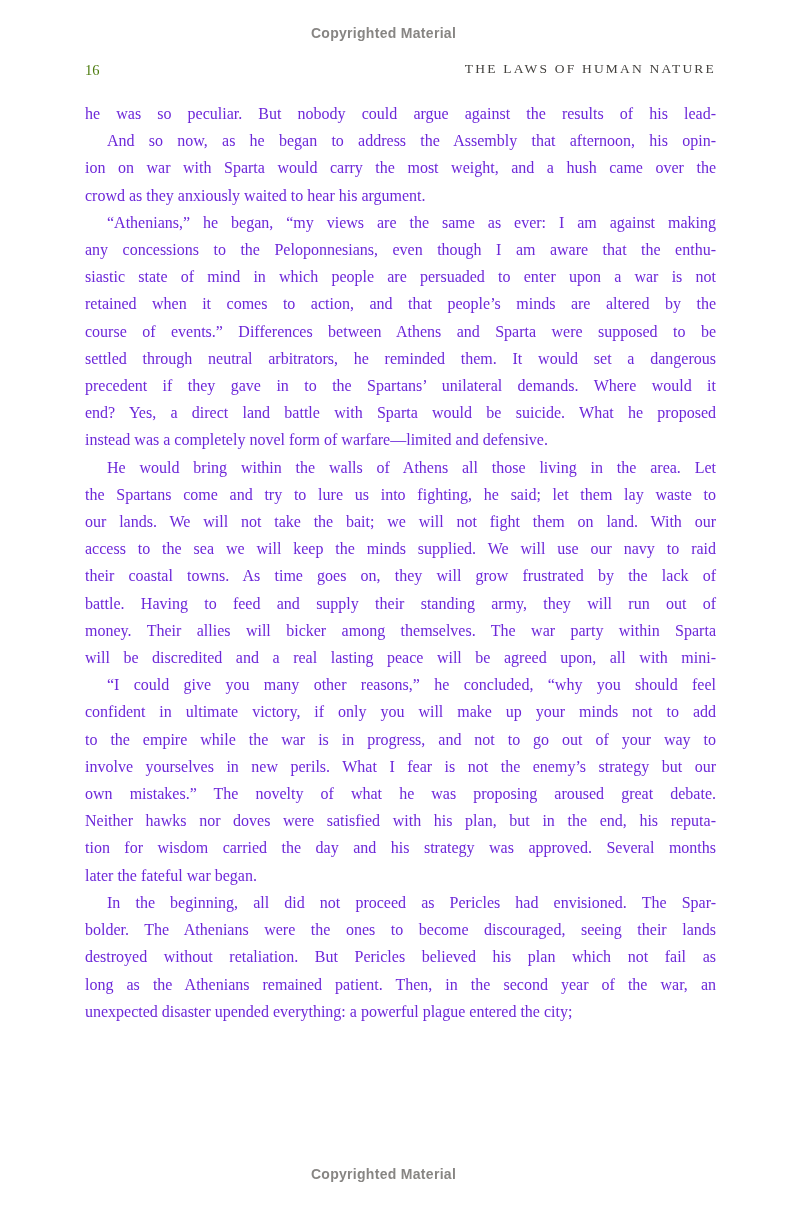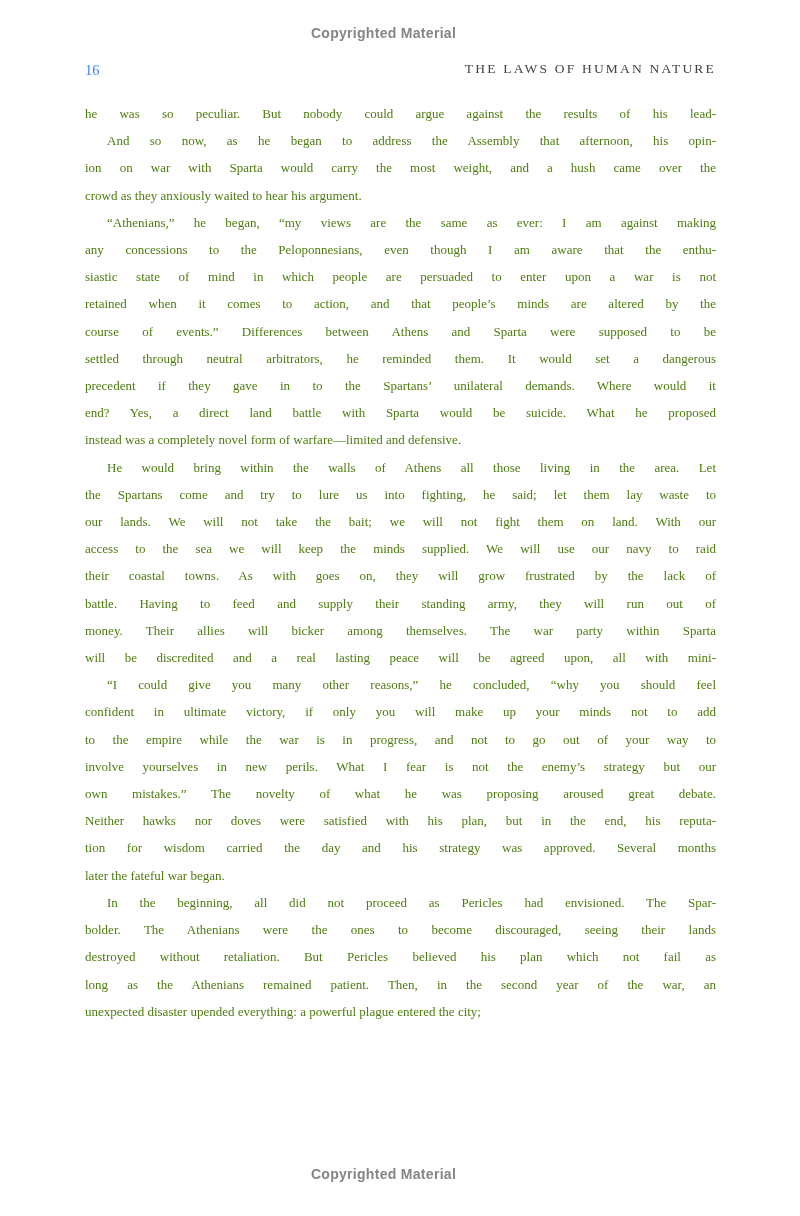--- a/index.html
+++ b/index.html
@@ -33,37 +33,37 @@
     top: 61px;
     left: 85px;
     width: 631px;
     height: 20px;
   }
   .pagenum {
     position: absolute;
     left: 0;
     top: 1px;
     font-size: 14.5px;
-    color: #3b82f6;
+    color: #4d7c0f;
   }
   .booktitle {
     display: block;
     text-align: right;
     font-size: 13.5px;
     letter-spacing: 2.2px;
     color: #44423f;
     white-space: nowrap;
   }
   .body-text {
     position: absolute;
     top: 100px;
     left: 85px;
     width: 631px;
-    color: #4d7c0f;
-    font-size: 13px;
+    color: #6d28d9;
+    font-size: 16px;
   }
   .line {
     line-height: 27.2px;
     text-align: justify;
     text-align-last: justify;
     white-space: normal;
   }
   .line.last {
     text-align-last: left;
   }
@@ -94,21 +94,21 @@
       <div class="line">retained when it comes to action, and that people’s minds are altered by the</div>
       <div class="line">course of events.” Differences between Athens and Sparta were supposed to be</div>
       <div class="line">settled through neutral arbitrators, he reminded them. It would set a dangerous</div>
       <div class="line">precedent if they gave in to the Spartans’ unilateral demands. Where would it</div>
       <div class="line">end? Yes, a direct land battle with Sparta would be suicide. What he proposed</div>
       <div class="line last">instead was a completely novel form of warfare—limited and defensive.</div>
       <div class="line indent">He would bring within the walls of Athens all those living in the area. Let</div>
       <div class="line">the Spartans come and try to lure us into fighting, he said; let them lay waste to</div>
       <div class="line">our lands. We will not take the bait; we will not fight them on land. With our</div>
       <div class="line">access to the sea we will keep the minds supplied. We will use our navy to raid</div>
-      <div class="line">their coastal towns. As with goes on, they will grow frustrated by the lack of</div>
+      <div class="line">their coastal towns. As time goes on, they will grow frustrated by the lack of</div>
       <div class="line">battle. Having to feed and supply their standing army, they will run out of</div>
       <div class="line">money. Their allies will bicker among themselves. The war party within Sparta</div>
       <div class="line">will be discredited and a real lasting peace will be agreed upon, all with mini-</div>
       <div class="line indent">“I could give you many other reasons,” he concluded, “why you should feel</div>
       <div class="line">confident in ultimate victory, if only you will make up your minds not to add</div>
       <div class="line">to the empire while the war is in progress, and not to go out of your way to</div>
       <div class="line">involve yourselves in new perils. What I fear is not the enemy’s strategy but our</div>
       <div class="line">own mistakes.” The novelty of what he was proposing aroused great debate.</div>
       <div class="line">Neither hawks nor doves were satisfied with his plan, but in the end, his reputa-</div>
       <div class="line">tion for wisdom carried the day and his strategy was approved. Several months</div>

